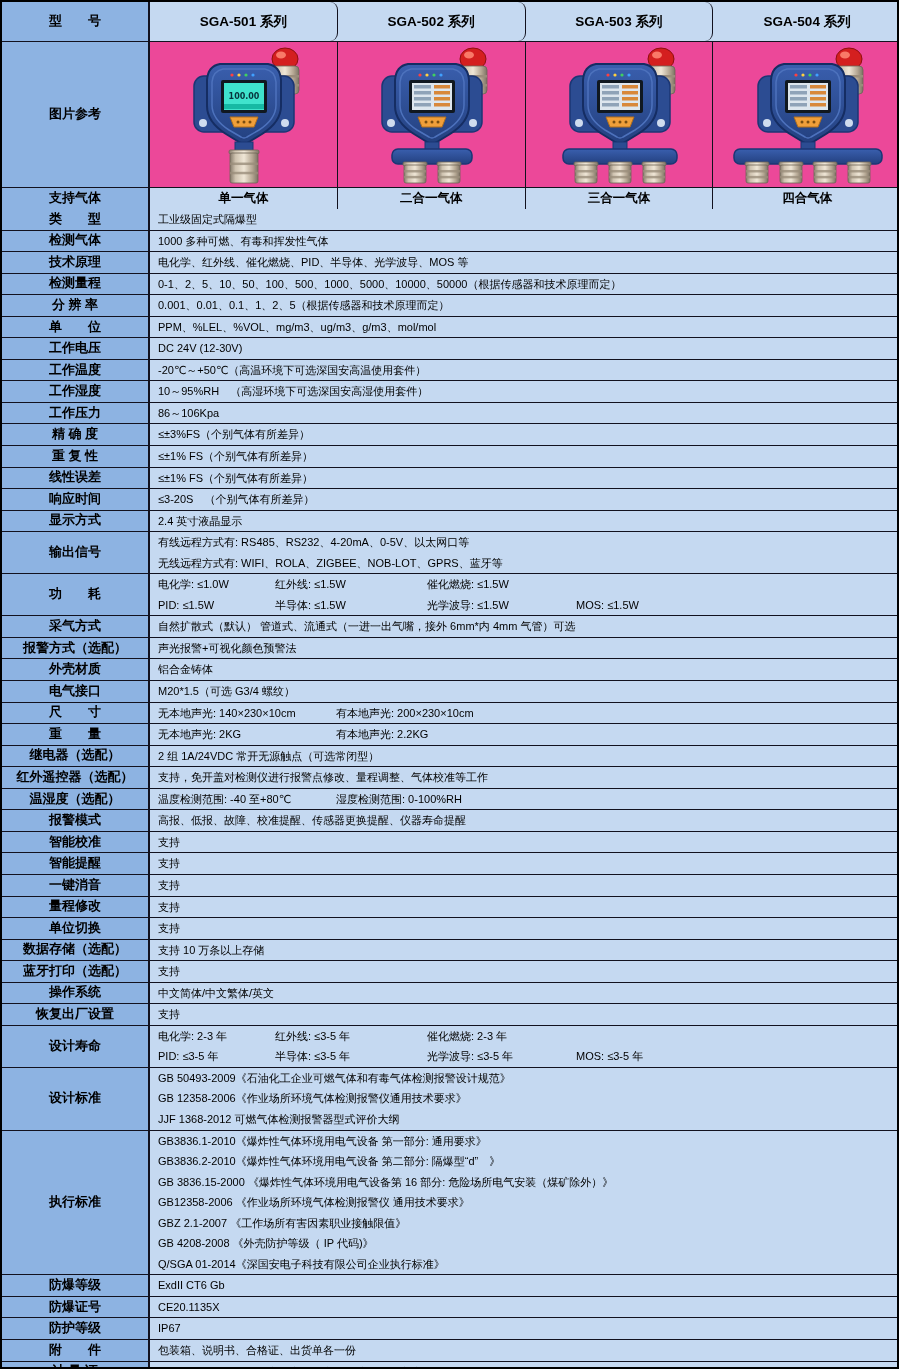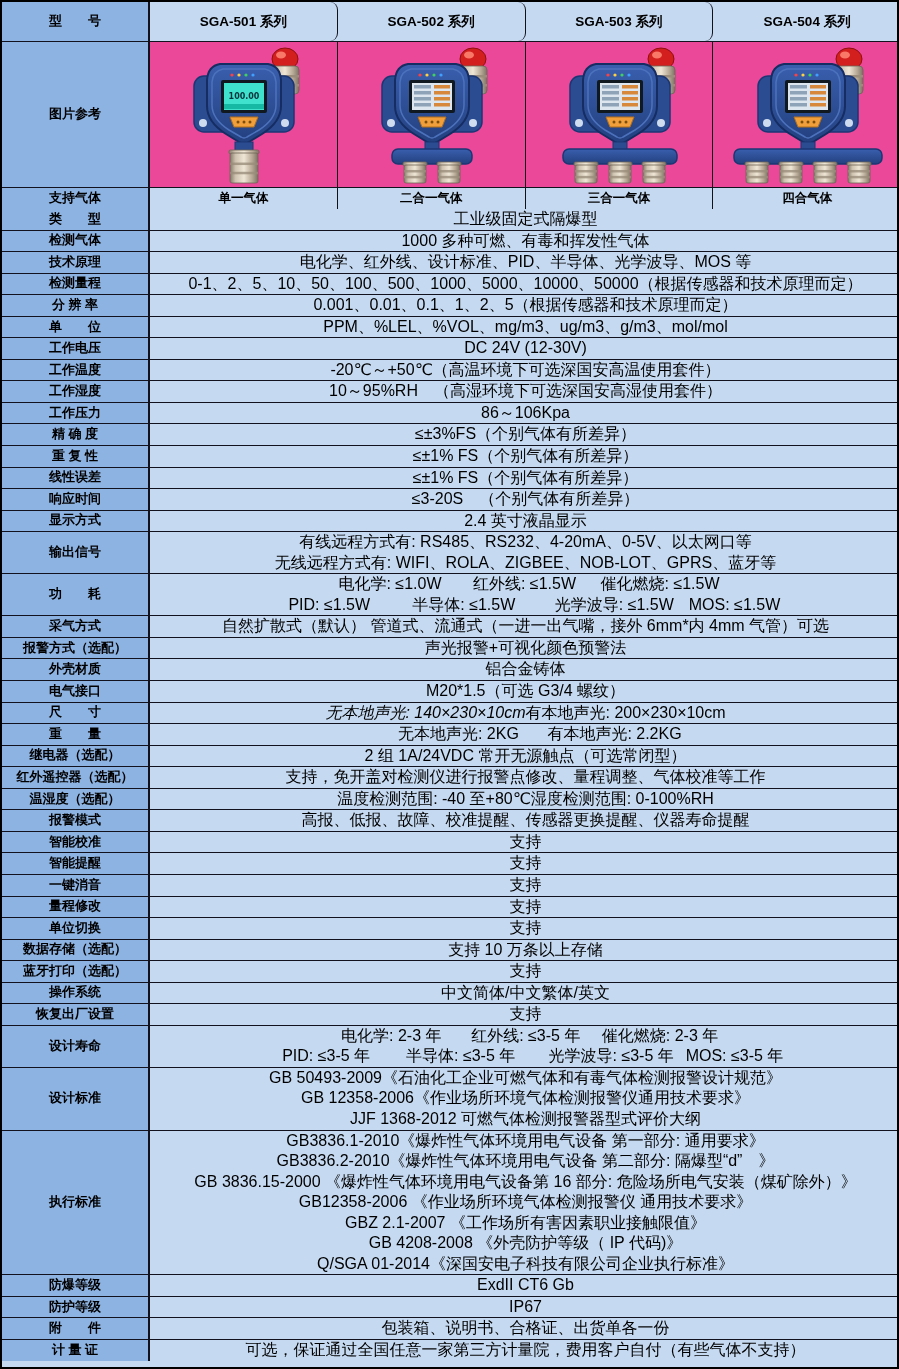--- a/index.html
+++ b/index.html
@@ -5,21 +5,21 @@
   html,body{margin:0;padding:0;background:#fff;}
   body{width:899px;font-family:"Liberation Sans","DejaVu Sans",sans-serif;color:#000;}
   .sheet{width:899px;height:1369px;box-sizing:border-box;border:2px solid #000;background:#C5D9F1;overflow:hidden;}
   .row{display:flex;border-top:1px solid #12121f;}
   .row:first-child{border-top:none;}
   .cell{box-sizing:border-box;}
   .label-cell{flex:0 0 148px;width:148px;background:#8DB3E2;border-right:2px solid #12121f;
     display:flex;align-items:center;justify-content:center;text-align:center;
     font-weight:bold;font-size:13px;line-height:1.15;padding:0 3px;white-space:pre-wrap;}
   .value-cell{flex:1;background:#C5D9F1;padding:0 4px 0 8px;display:flex;flex-direction:column;justify-content:center;min-width:0;}
-  .line{height:20.55px;line-height:20.55px;font-size:16px;white-space:pre;overflow:hidden;text-align:center;}
+  .line{height:20.55px;line-height:20.55px;font-size:11px;white-space:pre;overflow:hidden;}
   .seg{display:inline-block;white-space:pre;vertical-align:top;}
   
   .header-row{height:39px;}
   .model-cell{flex:0 0 187.75px;background:#C5D9F1;border-right:1px solid #12121f;
     display:flex;align-items:center;justify-content:center;font-weight:bold;font-size:13.5px;border-radius:8px;}
   .model-cell:last-child{border-right:none;}
   
   .image-row{height:145px;}
   .image-cell{flex:0 0 187.75px;background:#ec4899;border-right:1px solid #12121f;
     display:flex;align-items:flex-start;justify-content:center;overflow:hidden;}
@@ -289,21 +289,21 @@
       </div>
       <div class="row spec-row">
         <div class="cell label-cell">检测气体</div>
         <div class="cell value-cell">
           <div class="line">1000 多种可燃、有毒和挥发性气体</div>
         </div>
       </div>
       <div class="row spec-row">
         <div class="cell label-cell">技术原理</div>
         <div class="cell value-cell">
-          <div class="line">电化学、红外线、设计标准、PID、半导体、光学波导、MOS 等</div>
+          <div class="line">电化学、红外线、催化燃烧、PID、半导体、光学波导、MOS 等</div>
         </div>
       </div>
       <div class="row spec-row">
         <div class="cell label-cell">检测量程</div>
         <div class="cell value-cell">
           <div class="line">0-1、2、5、10、50、100、500、1000、5000、10000、50000（根据传感器和技术原理而定）</div>
         </div>
       </div>
       <div class="row spec-row">
         <div class="cell label-cell">分 辨 率</div>
@@ -405,21 +405,21 @@
       </div>
       <div class="row spec-row">
         <div class="cell label-cell">电气接口</div>
         <div class="cell value-cell">
           <div class="line">M20*1.5（可选 G3/4 螺纹）</div>
         </div>
       </div>
       <div class="row spec-row">
         <div class="cell label-cell">尺　　寸</div>
         <div class="cell value-cell">
-          <div class="line"><span class="seg" style="min-width: 178px; font-style: italic;">无本地声光: 140×230×10cm</span><span class="seg">有本地声光: 200×230×10cm</span></div>
+          <div class="line"><span class="seg" style="min-width: 178px;">无本地声光: 140×230×10cm</span><span class="seg">有本地声光: 200×230×10cm</span></div>
         </div>
       </div>
       <div class="row spec-row">
         <div class="cell label-cell">重　　量</div>
         <div class="cell value-cell">
           <div class="line"><span class="seg" style="min-width: 178px;">无本地声光: 2KG</span><span class="seg">有本地声光: 2.2KG</span></div>
         </div>
       </div>
       <div class="row spec-row">
         <div class="cell label-cell">继电器（选配）</div>
@@ -526,20 +526,26 @@
           <div class="line">Q/SGA 01-2014《深国安电子科技有限公司企业执行标准》</div>
         </div>
       </div>
       <div class="row spec-row">
         <div class="cell label-cell">防爆等级</div>
         <div class="cell value-cell">
           <div class="line">ExdII CT6 Gb</div>
         </div>
       </div>
       <div class="row spec-row">
+        <div class="cell label-cell">防爆证号</div>
+        <div class="cell value-cell">
+          <div class="line">CE20.1135X</div>
+        </div>
+      </div>
+      <div class="row spec-row">
         <div class="cell label-cell">防护等级</div>
         <div class="cell value-cell">
           <div class="line">IP67</div>
         </div>
       </div>
       <div class="row spec-row">
         <div class="cell label-cell">附　　件</div>
         <div class="cell value-cell">
           <div class="line">包装箱、说明书、合格证、出货单各一份</div>
         </div>

